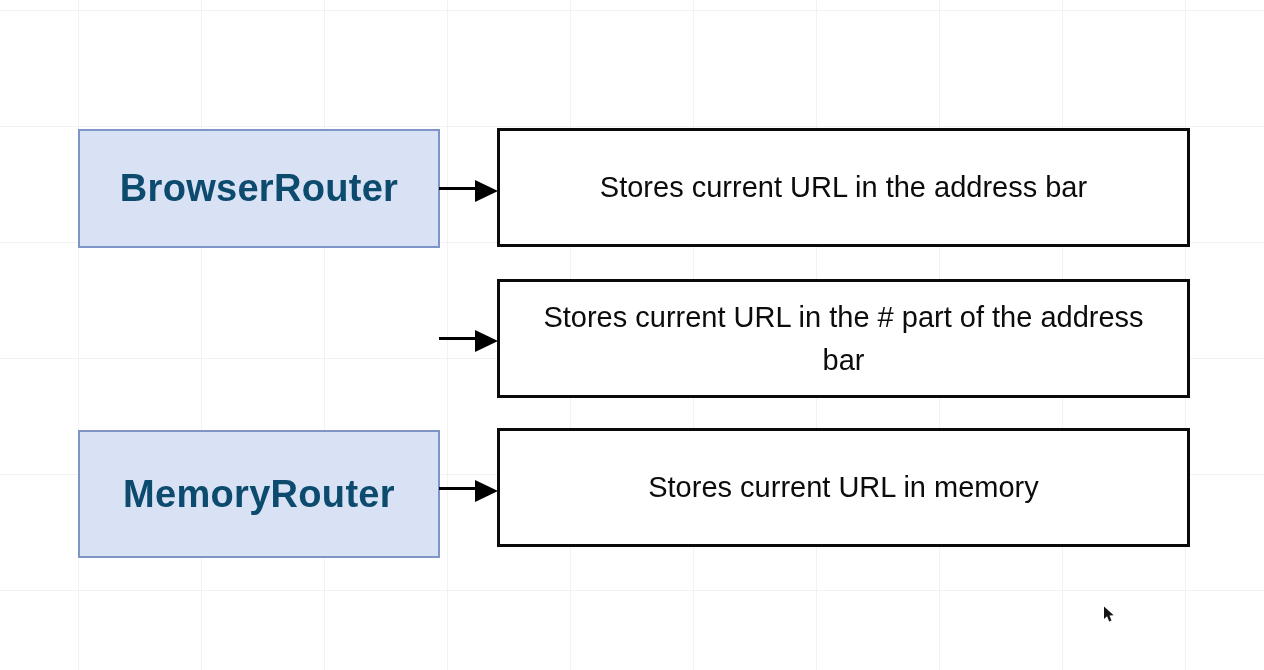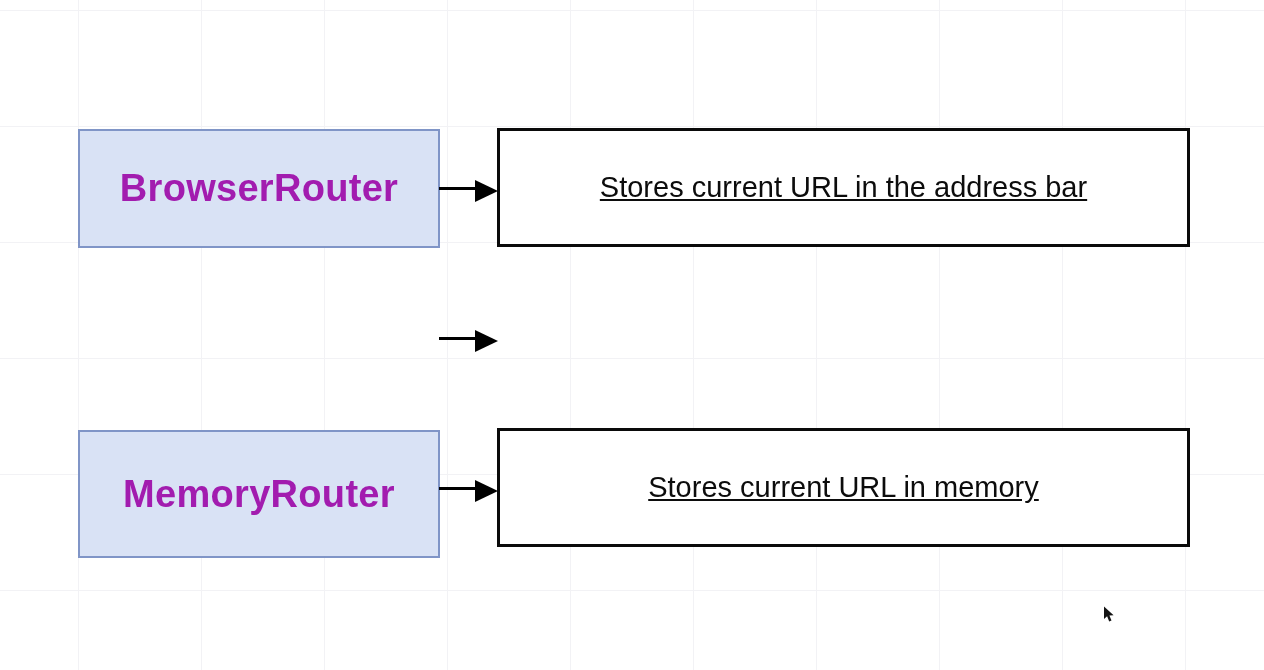--- a/index.html
+++ b/index.html
@@ -21,39 +21,39 @@
     position:absolute;left:78px;width:362px;
     background:#d9e2f5;
     border:2px solid #8095c7;
     box-sizing:border-box;
     display:flex;align-items:center;justify-content:center;
   }
   .node.r1{top:129px;height:119px}
   .node.r2{top:277px;height:122px}
   .node.r3{top:430px;height:128px}
   .node .label{
-    font-weight:bold;font-size:38px;color:#a21caf;
+    font-weight:bold;font-size:38px;color:#0c4a6e;
     letter-spacing:0.3px;white-space:nowrap;
   }
 
   
   .desc{
     position:absolute;left:497px;width:693px;
     background:#ffffff;
     border:3px solid #0a0a0a;
     box-sizing:border-box;
     display:flex;align-items:center;justify-content:center;
     text-align:center;
   }
   .desc.r1{top:128px;height:119px}
   .desc.r2{top:279px;height:119px}
   .desc.r3{top:428px;height:119px}
   .desc .text{
     font-size:29px;color:#0c0c0c;line-height:1.45;
-    max-width:632px;margin:0;text-decoration:underline;
+    max-width:632px;margin:0;
   }
 
   
   .arrow{
     position:absolute;left:439px;width:36px;height:0;
     border-top:3px solid #000;
   }
   .arrow::after{
     content:"";position:absolute;left:100%;top:-10px;
     width:0;height:0;
@@ -75,20 +75,23 @@
 
   <div class="node r1">
     <span class="label">BrowserRouter</span>
   </div>
   <div class="arrow r1"></div>
   <div class="desc r1">
     <p class="text">Stores current URL in the address bar</p>
   </div>
 
   <div class="arrow r2"></div>
+  <div class="desc r2">
+    <p class="text">Stores current URL in the # part of the address bar</p>
+  </div>
 
   <div class="node r3">
     <span class="label">MemoryRouter</span>
   </div>
   <div class="arrow r3"></div>
   <div class="desc r3">
     <p class="text">Stores current URL in memory</p>
   </div>
 
   <svg class="cursor" width="12" height="17" viewBox="0 0 12 17">

